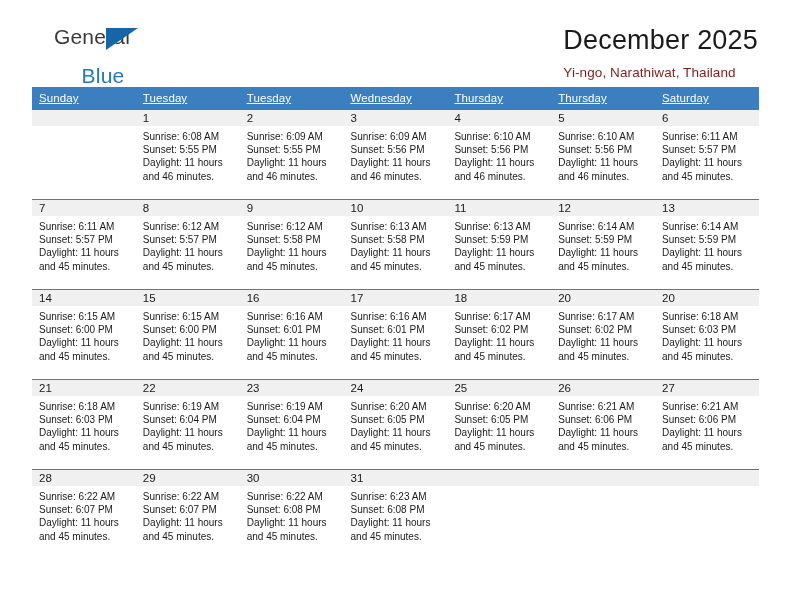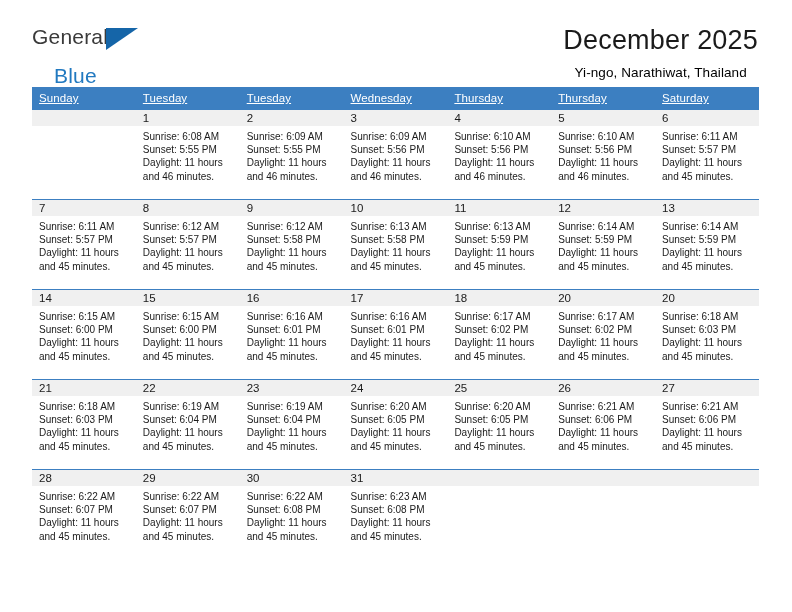--- a/index.html
+++ b/index.html
@@ -24,20 +24,21 @@
     align-items: flex-start;
     justify-content: space-between;
     padding: 26px 34px 0 32px;
     height: 78px;
   }
   .logo {
     position: relative;
     width: 120px;
     height: 54px;
     line-height: 1;
+    text-align: center;
   }
   .logo-general {
     font-size: 21px;
     color: #3a3a3a;
     letter-spacing: .2px;
     display: block;
     font-family: "Liberation Sans", sans-serif;
   }
   .logo-blue {
     font-size: 21px;
@@ -50,33 +51,33 @@
   .logo-triangle {
     position: absolute;
     left: 74px;
     top: 2px;
     width: 0;
     height: 0;
     border-left: 32px solid #1565a8;
     border-bottom: 22px solid transparent;
   }
   .titles {
-    text-align: center;
+    text-align: left;
     padding-top: 0;
   }
   .cal-title {
     font-size: 27px;
     font-weight: normal;
     color: #1a1a1a;
     line-height: 1.1;
     letter-spacing: .2px;
   }
   .cal-subtitle {
     font-size: 13.5px;
-    color: #000000;
+    color: #7f1d1d;
     margin-top: 9px;
     letter-spacing: .1px;
   }
 
   
   .calendar {
     margin: 9px 33px 0 32px;
     width: 727px;
     border-collapse: collapse;
     table-layout: fixed;

